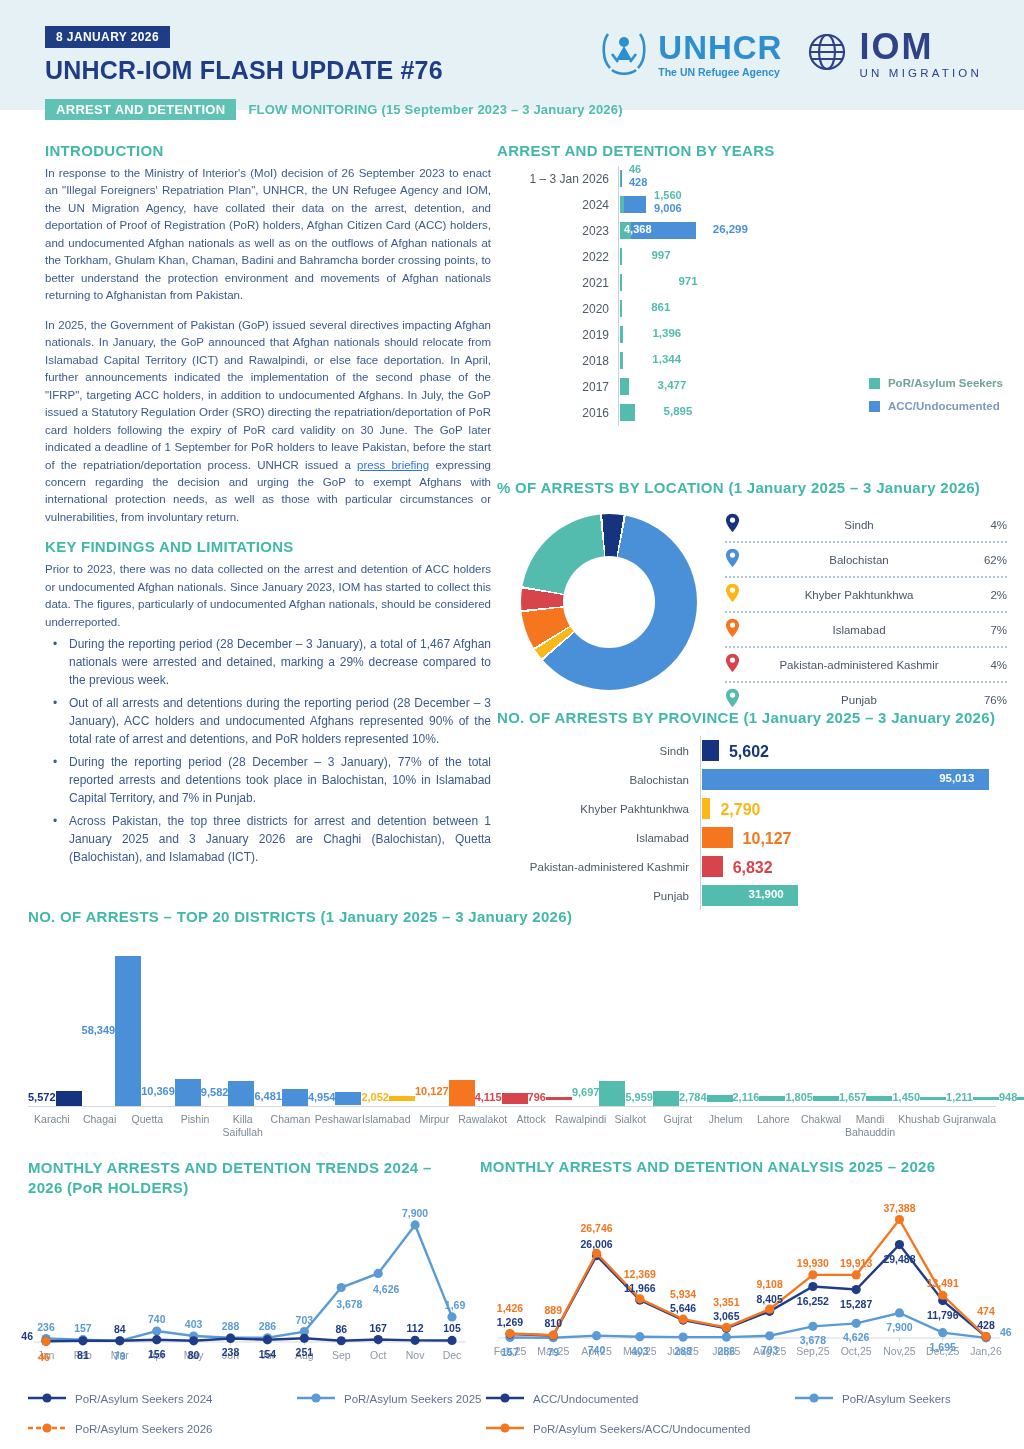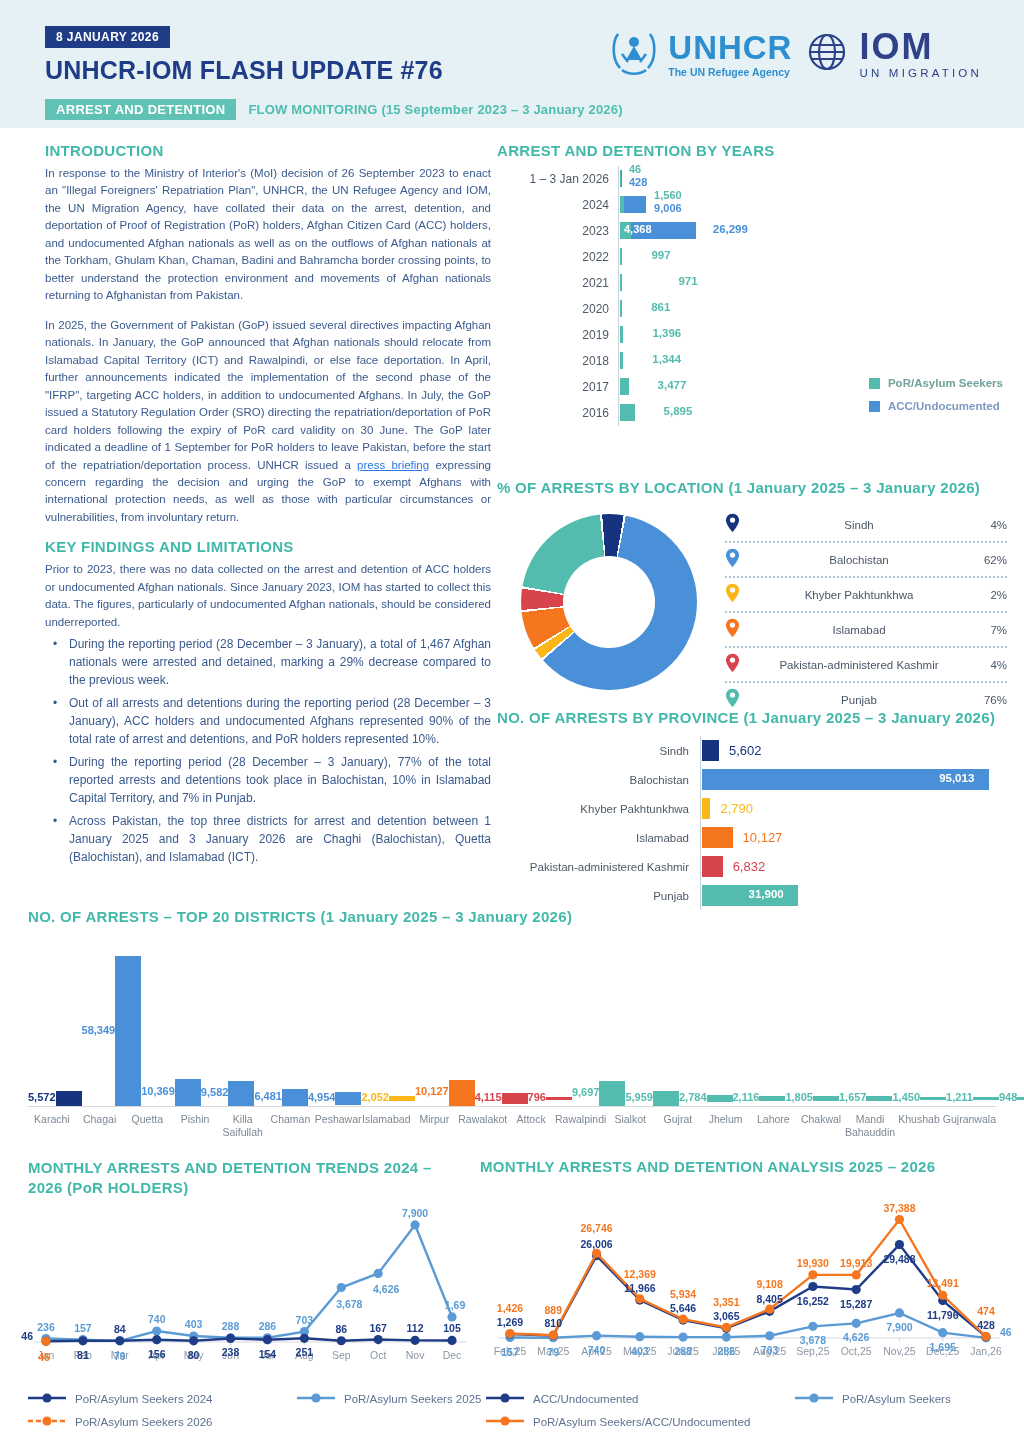--- a/index.html
+++ b/index.html
@@ -1,26 +1,26 @@
 <!DOCTYPE html>
 <html><head>
 <meta charset="utf-8">
 <style>
   html,body{margin:0;padding:0;background:#fff;}
   .page{position:relative;width:1024px;height:1449px;background:#ffffff;overflow:hidden;
         font-family:"Liberation Sans",sans-serif;}
   
-  .header{position:absolute;left:0;top:0;width:1024px;height:128px;background:#E5F1F4;}
+  .header{position:absolute;left:0;top:0;width:1024px;height:110px;background:#E5F1F4;}
   .date-badge{position:absolute;left:45px;top:26px;background:#1F3C87;color:#fff;
               font-size:12px;font-weight:bold;padding:4px 11px;letter-spacing:.4px;}
   .doc-title{position:absolute;left:45px;top:56px;color:#1F3C87;font-size:25px;font-weight:bold;letter-spacing:.2px;}
   .badge-row{position:absolute;left:45px;top:99px;display:flex;align-items:center;gap:12px;white-space:nowrap;}
   .topic-badge{background:#5FC2B4;color:#fff;font-size:13px;font-weight:bold;padding:3px 11px;letter-spacing:.3px;}
   .flow-label{color:#4FBDB0;font-size:13px;font-weight:bold;letter-spacing:.2px;}
-  .logos{position:absolute;right:42px;top:26px;display:flex;align-items:center;gap:12px;}
+  .logos{position:absolute;right:42px;top:26px;display:flex;align-items:center;gap:22px;}
   .unhcr-logo{display:flex;align-items:center;gap:8px;}
   .unhcr-text .word{color:#2E8FD0;font-size:33px;font-weight:bold;letter-spacing:1px;line-height:1;}
   .unhcr-text .tag{color:#2E8FD0;font-size:10.5px;font-weight:bold;margin-top:2px;}
   .iom-logo{display:flex;align-items:center;gap:9px;}
   .iom-text .word{color:#2E4189;font-size:36px;font-weight:600;letter-spacing:2px;line-height:1;}
   .iom-text .tag{color:#2E4189;font-size:11.5px;letter-spacing:3.2px;margin-top:2px;}
   
   .sec-h{color:#42B8AB;font-weight:bold;font-size:15px;letter-spacing:.3px;}
   .left-col{position:absolute;left:45px;top:142px;width:446px;}
   .body-txt{color:#3A5A8F;font-size:11.5px;line-height:1.52;text-align:justify;margin:6px 0 12px 0;}
@@ -50,31 +50,31 @@
   .loc-row{display:grid;grid-template-columns:24px 1fr 38px;align-items:center;height:33px;}
   .loc-name{color:#4A5668;font-size:11.5px;text-align:center;}
   .loc-pct{color:#4A5668;font-size:11.5px;text-align:right;}
   .loc-sep{border-bottom:2px dotted #AFC4D2;height:0;}
   
   .prow{display:flex;align-items:center;height:29px;}
   .plab{width:192px;text-align:right;padding-right:11px;color:#4D5966;font-size:11.5px;flex:0 0 auto;}
   .parea{position:relative;flex:1;height:100%;border-left:1px solid #C7D3DB;}
   .pbar{position:absolute;left:1px;top:4px;height:21px;}
   .pin-lbl{position:absolute;top:7px;font-size:11.5px;font-weight:bold;color:#fff;}
-  .pout-lbl{position:absolute;top:7px;font-size:13px;font-weight:normal;white-space:nowrap;}
+  .pout-lbl{position:absolute;top:7px;font-size:16px;font-weight:bold;white-space:nowrap;}
   
   .dist-wrap{position:absolute;left:28px;top:30px;width:968px;}
   .dbars{display:flex;align-items:flex-end;height:168px;border-bottom:1px solid #D5D9DE;}
   .ditem{flex:1;display:flex;flex-direction:row;align-items:center;justify-content:flex-end;}
   .dval{font-size:11px;font-weight:bold;margin-bottom:3px;white-space:nowrap;}
   .dbar{width:26px;}
   .dnames{display:flex;}
   .dname{flex:1;text-align:center;color:#7C8894;font-size:10.5px;line-height:1.25;margin-top:6px;}
   
-  .legend{display:grid;grid-template-columns:auto auto;gap:9px 54px;align-items:center;}
+  .legend{display:grid;grid-template-columns:auto auto;gap:16px 54px;align-items:center;}
   .legend .it{display:flex;align-items:center;gap:9px;color:#5E7290;font-size:11.5px;white-space:nowrap;}
 </style>
 </head>
 <body>
 
 <div class="page">
 
   <div class="header">
     <div class="date-badge">8 JANUARY 2026</div>
     <div class="doc-title">UNHCR-IOM FLASH UPDATE #76</div>

